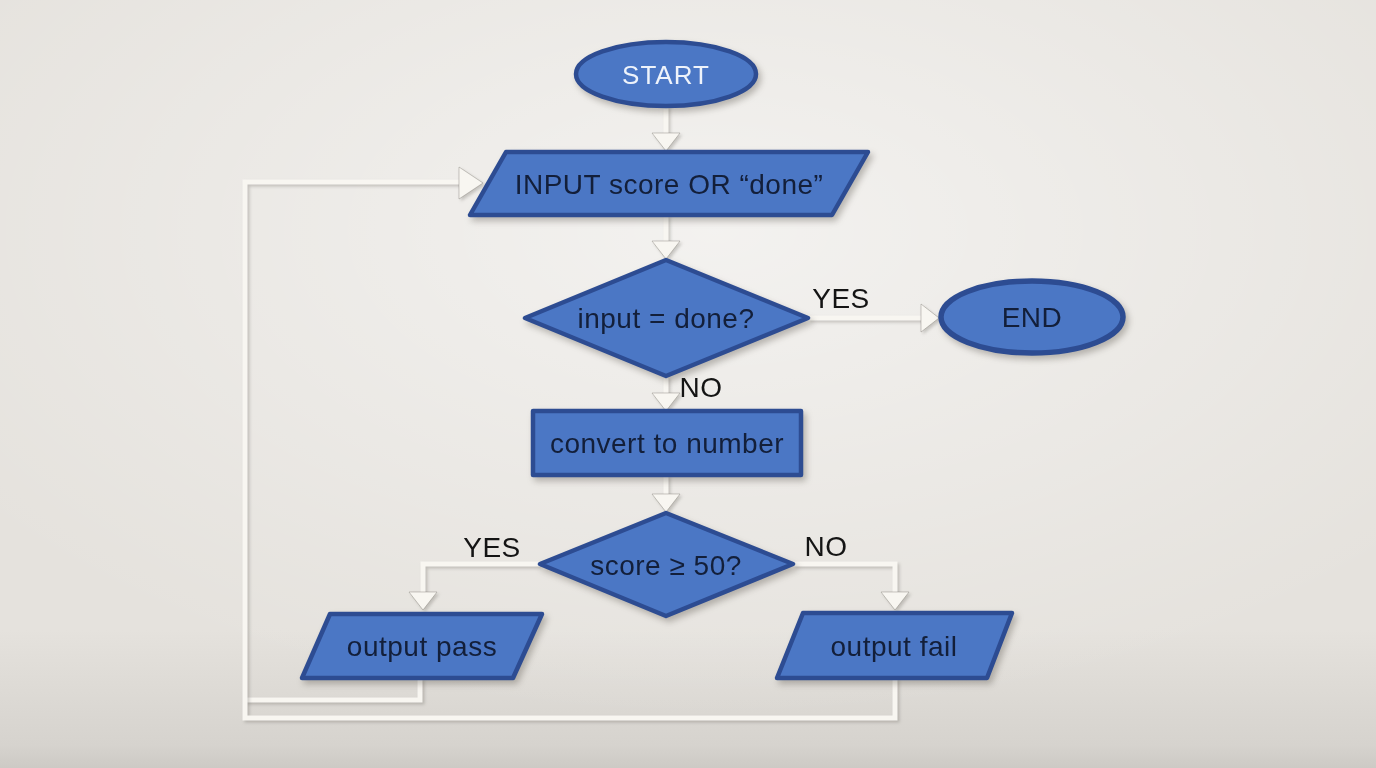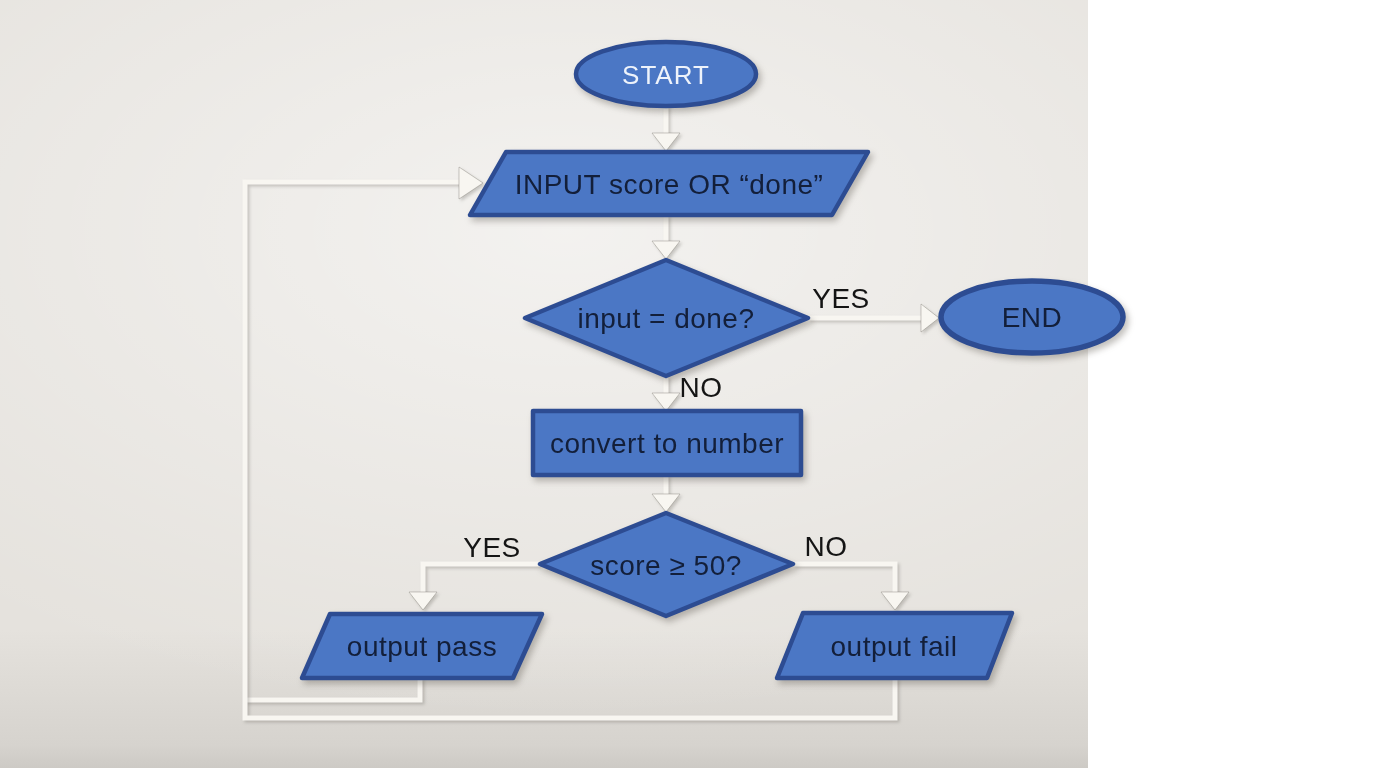--- a/index.html
+++ b/index.html
@@ -5,21 +5,21 @@
   html, body {
     margin: 0;
     padding: 0;
     width: 1376px;
     height: 768px;
     overflow: hidden;
     font-family: "Liberation Sans", sans-serif;
   }
   .stage {
     position: relative;
-    width: 1088px;
+    width: 1376px;
     height: 768px;
     background:
       radial-gradient(ellipse 1300px 700px at 52% 30%, rgba(255,255,255,0.55), rgba(255,255,255,0) 70%),
       linear-gradient(180deg, var(--background) 0%, var(--background) 82%, #d6d3ce 97%, #cdcac5 100%);
   }
   svg { display: block; }
 
   .node-shape {
     fill: var(--node-fill);
     stroke: var(--node-border);

